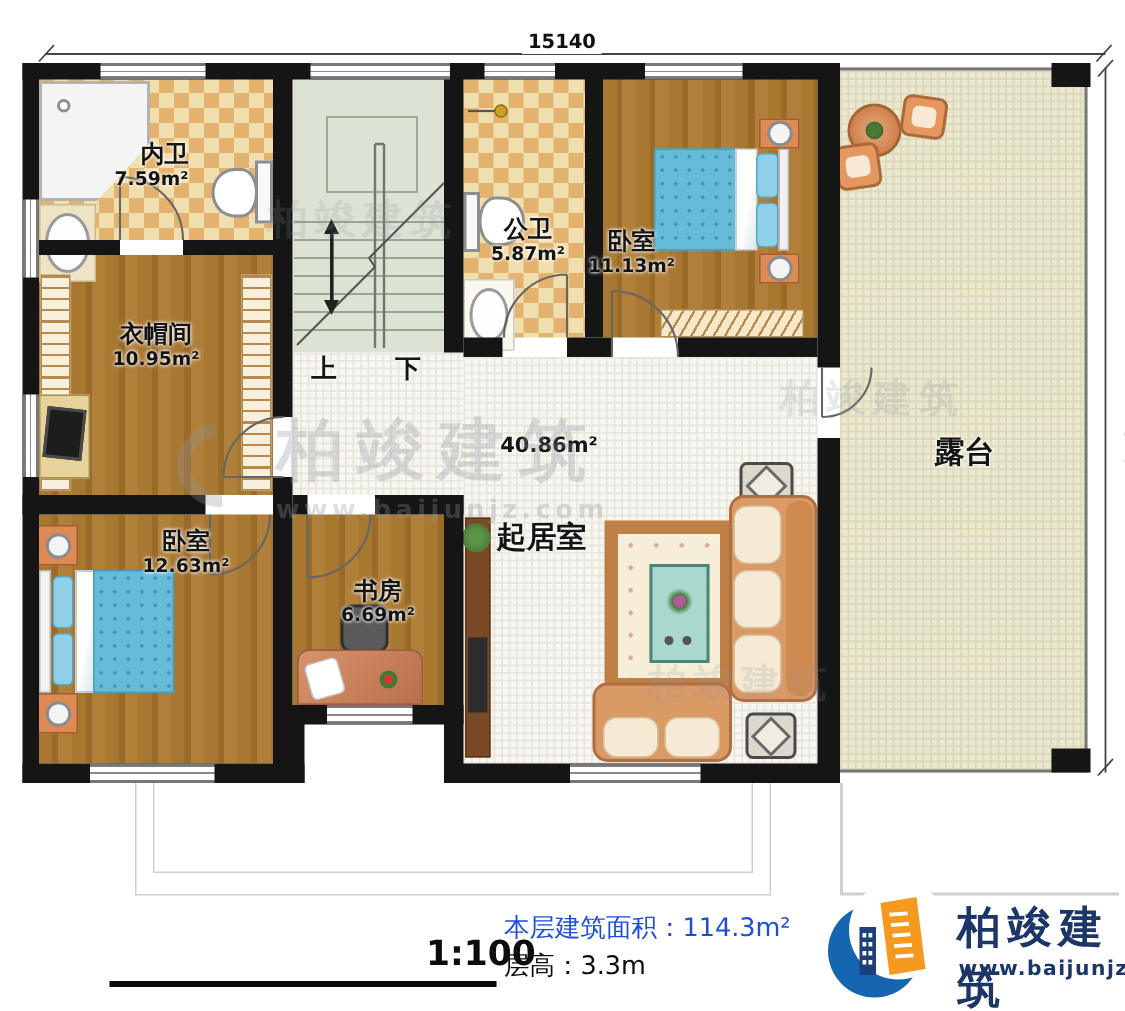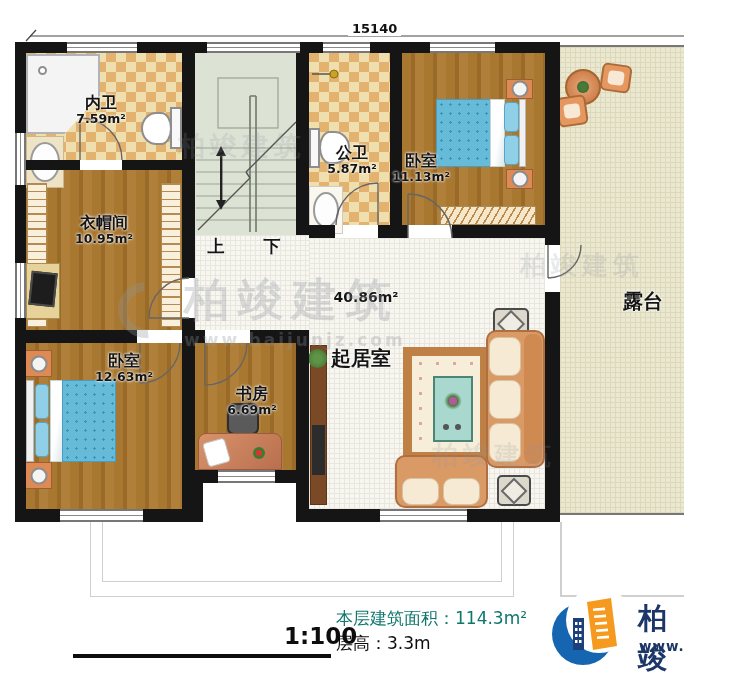--- a/index.html
+++ b/index.html
@@ -1,17 +1,17 @@
 <!DOCTYPE html>
 <html><head>
 <meta charset="utf-8">
 <style>
   html,body{margin:0;padding:0;background:#fff;}
   body{font-family:"DejaVu Sans","Liberation Sans",sans-serif;}
-  .plan{position:relative;width:684px;height:674px;background:#fff;overflow:hidden;}
+  .plan{position:relative;width:750px;height:674px;background:#fff;overflow:hidden;}
   .abs{position:absolute;box-sizing:border-box;}
   
   .floor{position:absolute;z-index:1;box-sizing:border-box;}
   .wood{background:repeating-linear-gradient(90deg,#a87730 0 9px,#9a6a28 9px 13px,#b0803a 13px 22px);}
   .checker{background:repeating-conic-gradient(#f0dfae 0% 25%,#e2b26e 0% 50%);background-size:20px 20px;}
   .livfloor{background-color:#f7f6f1;background-image:linear-gradient(#e8e6dd 1px,transparent 1px),linear-gradient(90deg,#e8e6dd 1px,transparent 1px);background-size:5px 5px;}
   .terrfloor{background-color:#ebe8d2;background-image:linear-gradient(#dcd8b9 1px,transparent 1px),linear-gradient(90deg,#dcd8b9 1px,transparent 1px);background-size:5px 5px;border-top:2px solid #777;border-right:2px solid #777;border-bottom:2px solid #777;}
   .stairfloor{background:#dce2d4;}
   
   .w{position:absolute;background:#151515;z-index:3;}
@@ -33,21 +33,21 @@
   .wm{position:absolute;z-index:7;color:#8e949c;font-weight:bold;pointer-events:none;white-space:nowrap;}
   .wm-row{display:flex;align-items:center;gap:10px;}
   .wm-icon{width:38px;height:38px;border:9px solid currentColor;border-top-color:transparent;border-right-color:transparent;border-radius:50%;transform:rotate(40deg);}
   .eave{position:absolute;z-index:0;border:1.5px solid #cfcfcf;border-top:none;}
   .dim{position:absolute;z-index:6;font-weight:bold;font-size:13px;color:#111;background:#fff;padding:0 4px;}
   .svgov{position:absolute;left:0;top:0;z-index:5;pointer-events:none;}
   
   .ft-title{position:absolute;left:75px;top:608px;font-size:35px;font-weight:bold;color:#0d0d0d;letter-spacing:3px;z-index:8;}
   .ft-scale{position:absolute;left:284px;top:623px;font-size:23px;font-weight:bold;color:#0d0d0d;z-index:8;}
   .ft-line{position:absolute;left:73px;top:654px;width:258px;height:4px;background:#0d0d0d;z-index:8;}
-  .ft-info1{position:absolute;left:336px;top:607px;font-size:17px;color:#0f766e;z-index:8;}
+  .ft-info1{position:absolute;left:336px;top:607px;font-size:17px;color:#1d4ed8;z-index:8;}
   .ft-info2{position:absolute;left:336px;top:632px;font-size:17px;color:#0d0d0d;z-index:8;}
   .logo-name{position:absolute;left:638px;top:599px;font-size:29px;font-weight:bold;color:#1c3668;letter-spacing:5px;z-index:8;}
   .logo-url{position:absolute;left:639px;top:638px;font-size:13.5px;font-weight:bold;color:#1c3668;letter-spacing:1px;z-index:8;}
 </style>
 </head>
 <body>
 
 <div class="plan">
 
   <div class="eave" style="left:90px;top:522px;width:422px;height:74px;"></div>
@@ -218,21 +218,21 @@
       <line x1="731" y1="41" x2="741" y2="30"></line>
       <line x1="737" y1="45" x2="737" y2="515"></line>
       <line x1="732" y1="51" x2="742" y2="40"></line>
       <line x1="732" y1="517" x2="742" y2="506"></line>
     </g>
   </svg>
 
   <div class="dim" style="left:348px;top:21px;">15140</div>
   <div class="dim" style="left:727px;top:282px;transform:rotate(90deg);transform-origin:center;">11870</div>
 
-  <div class="label" style="left:101px;top:110px;">
+  <div class="label" style="left:101px;top:110px;text-align:right;">
     <div class="nm">内卫</div>
     <div class="ar">7.59m²</div>
   </div>
   <div class="label" style="left:352px;top:160px;text-align:center;">
     <div class="nm">公卫</div>
     <div class="ar">5.87m²</div>
   </div>
   <div class="label" style="left:421px;top:168px;">
     <div class="nm">卧室</div>
     <div class="ar">11.13m²</div>

